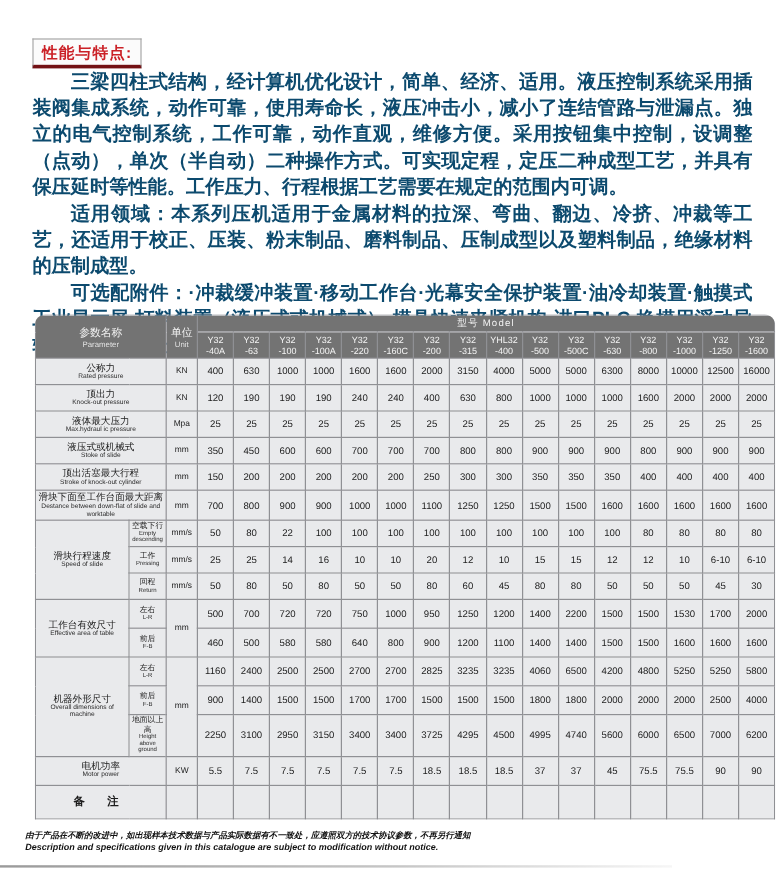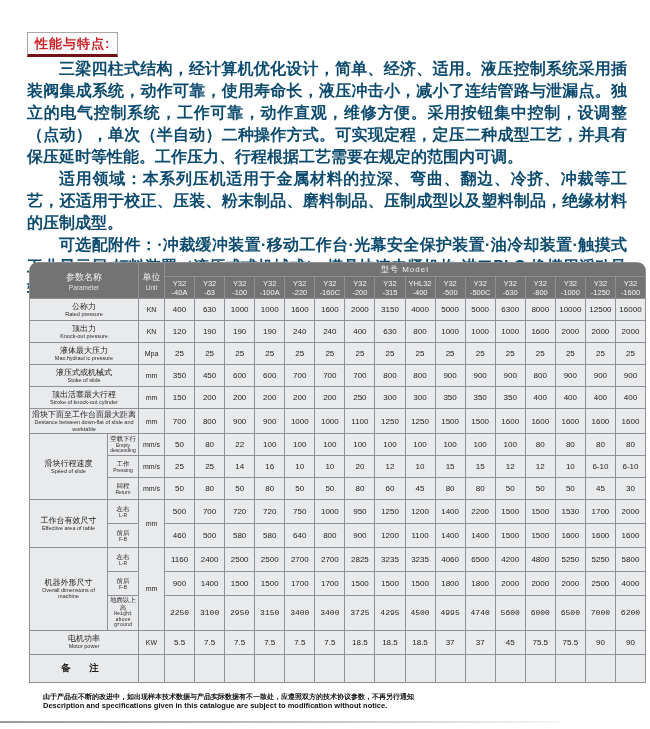--- a/index.html
+++ b/index.html
@@ -40,34 +40,34 @@
   .model-cell div { font-size: 7.5px; line-height: 9px; }
 
   tbody td {
     background: #e9eaec; color: #1c1c1c;
     text-align: center; vertical-align: middle; padding: 1px;
   }
   tbody tr { height: 22px; }
   tbody tr:nth-child(10), tbody tr:nth-child(11),
   tbody tr:nth-child(12), tbody tr:nth-child(13),
   tbody tr:nth-child(15) { height: 24px; }
-  tbody tr:nth-child(14) { height: 32px; font-family: Liberation Mono, monospace; }
+  tbody tr:nth-child(14) { height: 32px; }
   tbody tr:nth-child(16) { height: 28px; }
 
   td.c-label .zh, td.c-group .zh { font-size: 8px; line-height: 9px; }
   td.c-label .en, td.c-group .en { font-size: 5.5px; line-height: 6.5px; color: #2a2a2a; }
   td.c-sub .zh { font-size: 6.5px; line-height: 7.5px; }
   td.c-sub .en { font-size: 5px; line-height: 5.5px; color: #2a2a2a; }
   td.c-unit { font-size: 7px; }
   td.c-val { font-size: 8px; }
   td.c-remark { font-size: 9.5px; letter-spacing: 8px; font-weight: 600; }
 
   .footer {
-    position: absolute; left: 43px; top: 692px; width: 600px;
-    font-weight: bold; color: #111;
+    position: absolute; left: 21px; top: 692px; width: 600px;
+    font-weight: bold; color: #111; font-style: italic;
   }
   .footer .zh { font-size: 7px; line-height: 9px; }
   .footer .en { font-size: 7.5px; line-height: 10px; }
 
   .bottom-rule {
     position: absolute; left: 0; top: 721px; width: 560px; height: 2px;
     background: linear-gradient(to right, #9a9a9a 0%, #c7c7c7 60%, #f6f6f6 100%);
   }
 </style>
 </head>

